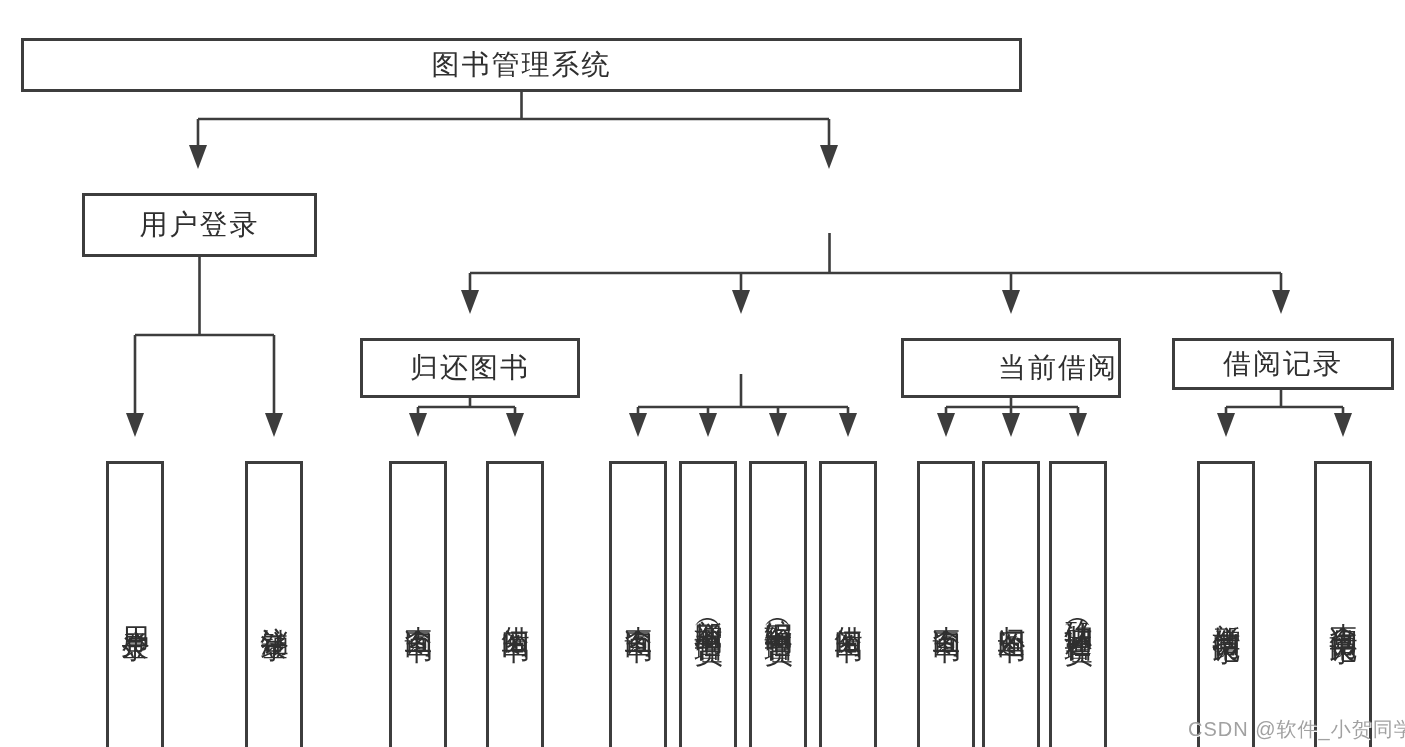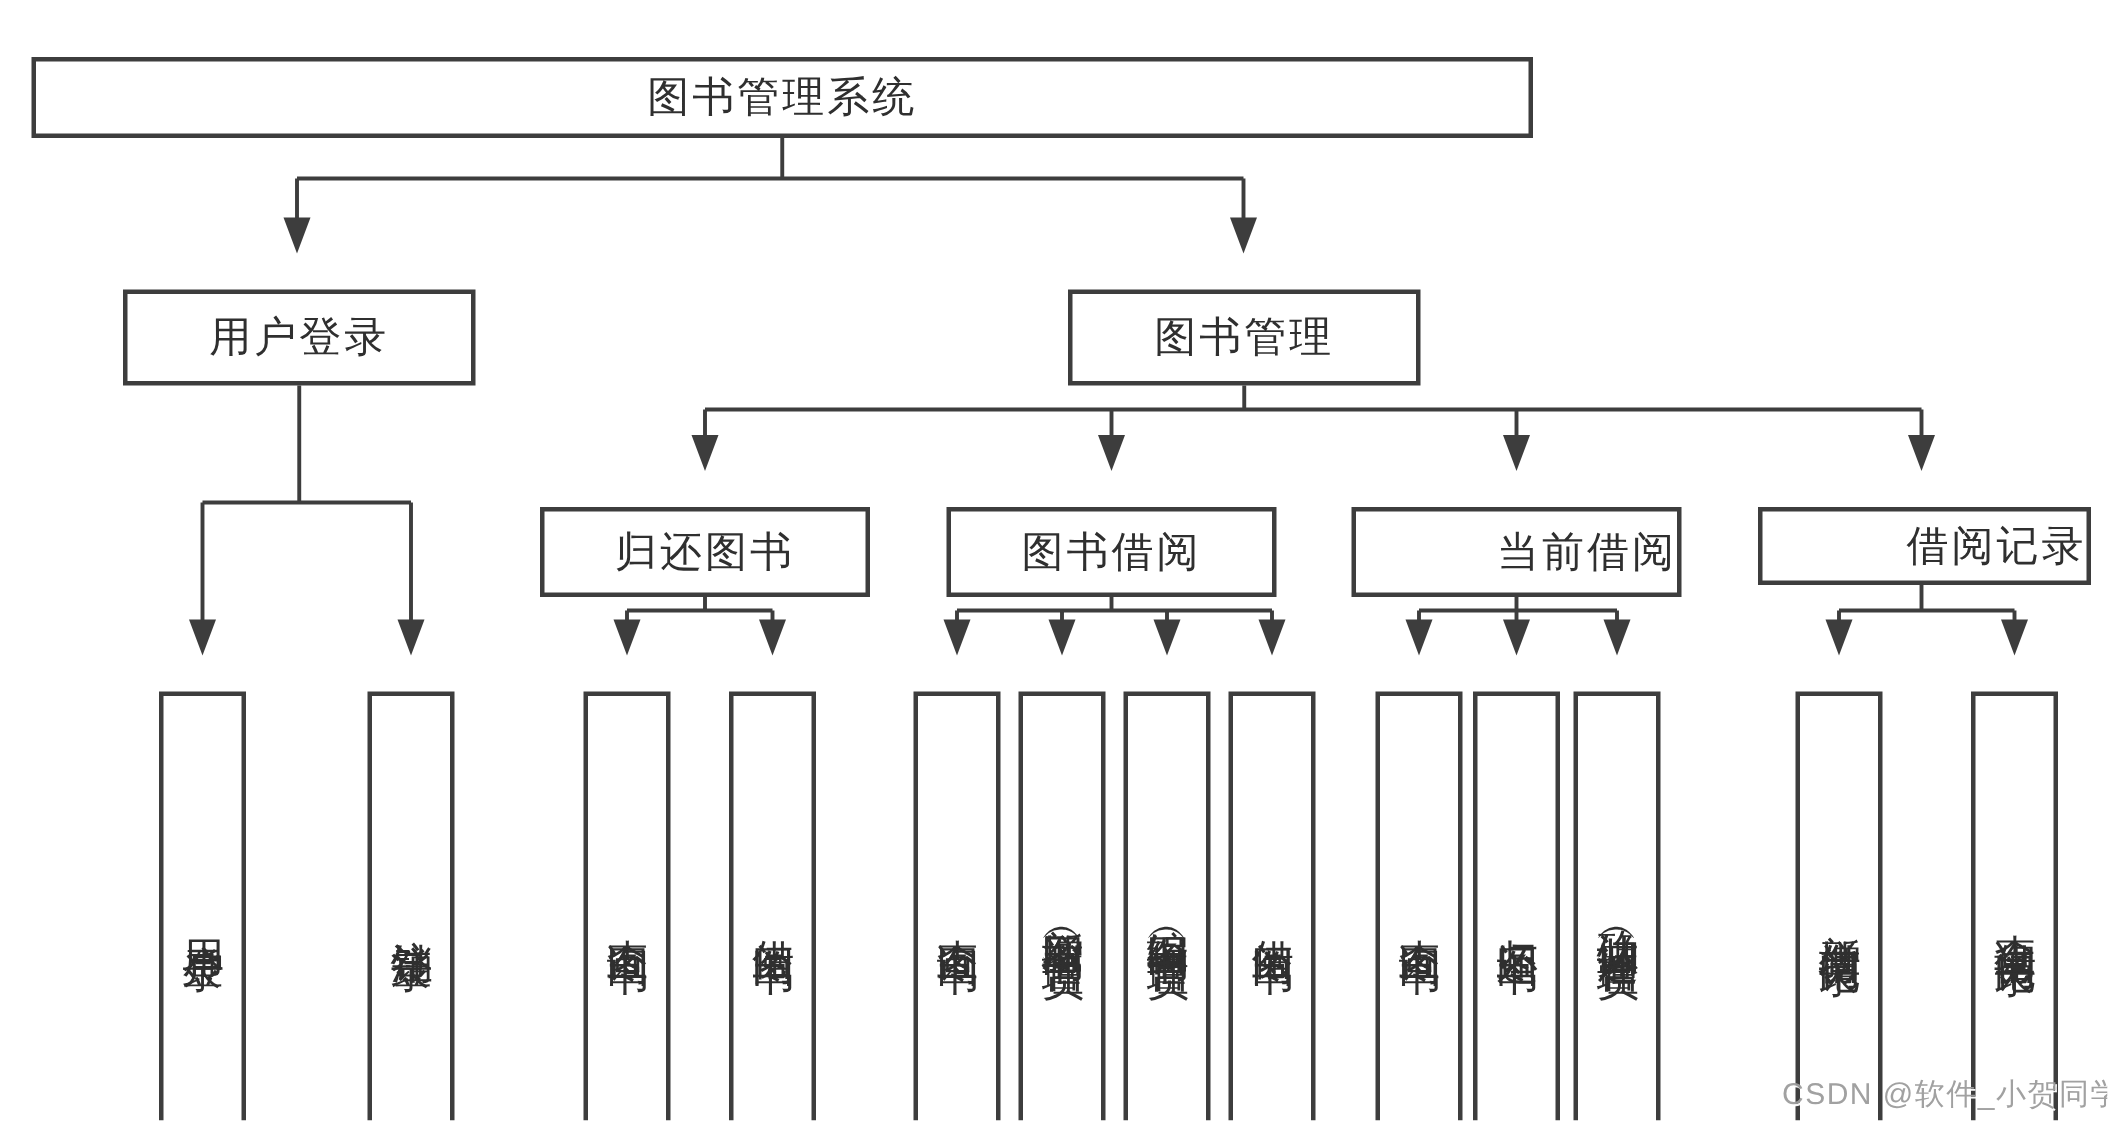--- a/index.html
+++ b/index.html
@@ -93,34 +93,28 @@
     </g>
   </svg>
 
   <div class="node h" style="left:21px;top:14px;width:1001px;height:54px;">
     <span>图书管理系统</span>
   </div>
 
   <div class="node h" style="left:82px;top:169px;width:235px;height:64px;">
     <span>用户登录</span>
   </div>
-  <div class="node h" style="left:712px;top:169px;width:235px;height:64px;">
-    <span>图书管理</span>
-  </div>
 
   <div class="node h" style="left:360px;top:314px;width:220px;height:60px;">
     <span>归还图书</span>
   </div>
-  <div class="node h" style="left:631px;top:314px;width:220px;height:60px;">
-    <span>图书借阅</span>
-  </div>
   <div class="node h" style="left:901px;top:314px;width:220px;height:60px;justify-content:flex-end;">
     <span>当前借阅</span>
   </div>
-  <div class="node h" style="left:1172px;top:314px;width:222px;height:52px;justify-content:flex-end;">
+  <div class="node h" style="left:1172px;top:314px;width:222px;height:52px;">
     <span>借阅记录</span>
   </div>
 
   <div class="node v" style="left:106px;top:437px;width:58px;height:298px;">
     <span class="vtext">用户登录</span>
   </div>
   <div class="node v" style="left:245px;top:437px;width:58px;height:298px;">
     <span class="vtext">注销登录</span>
   </div>
 

